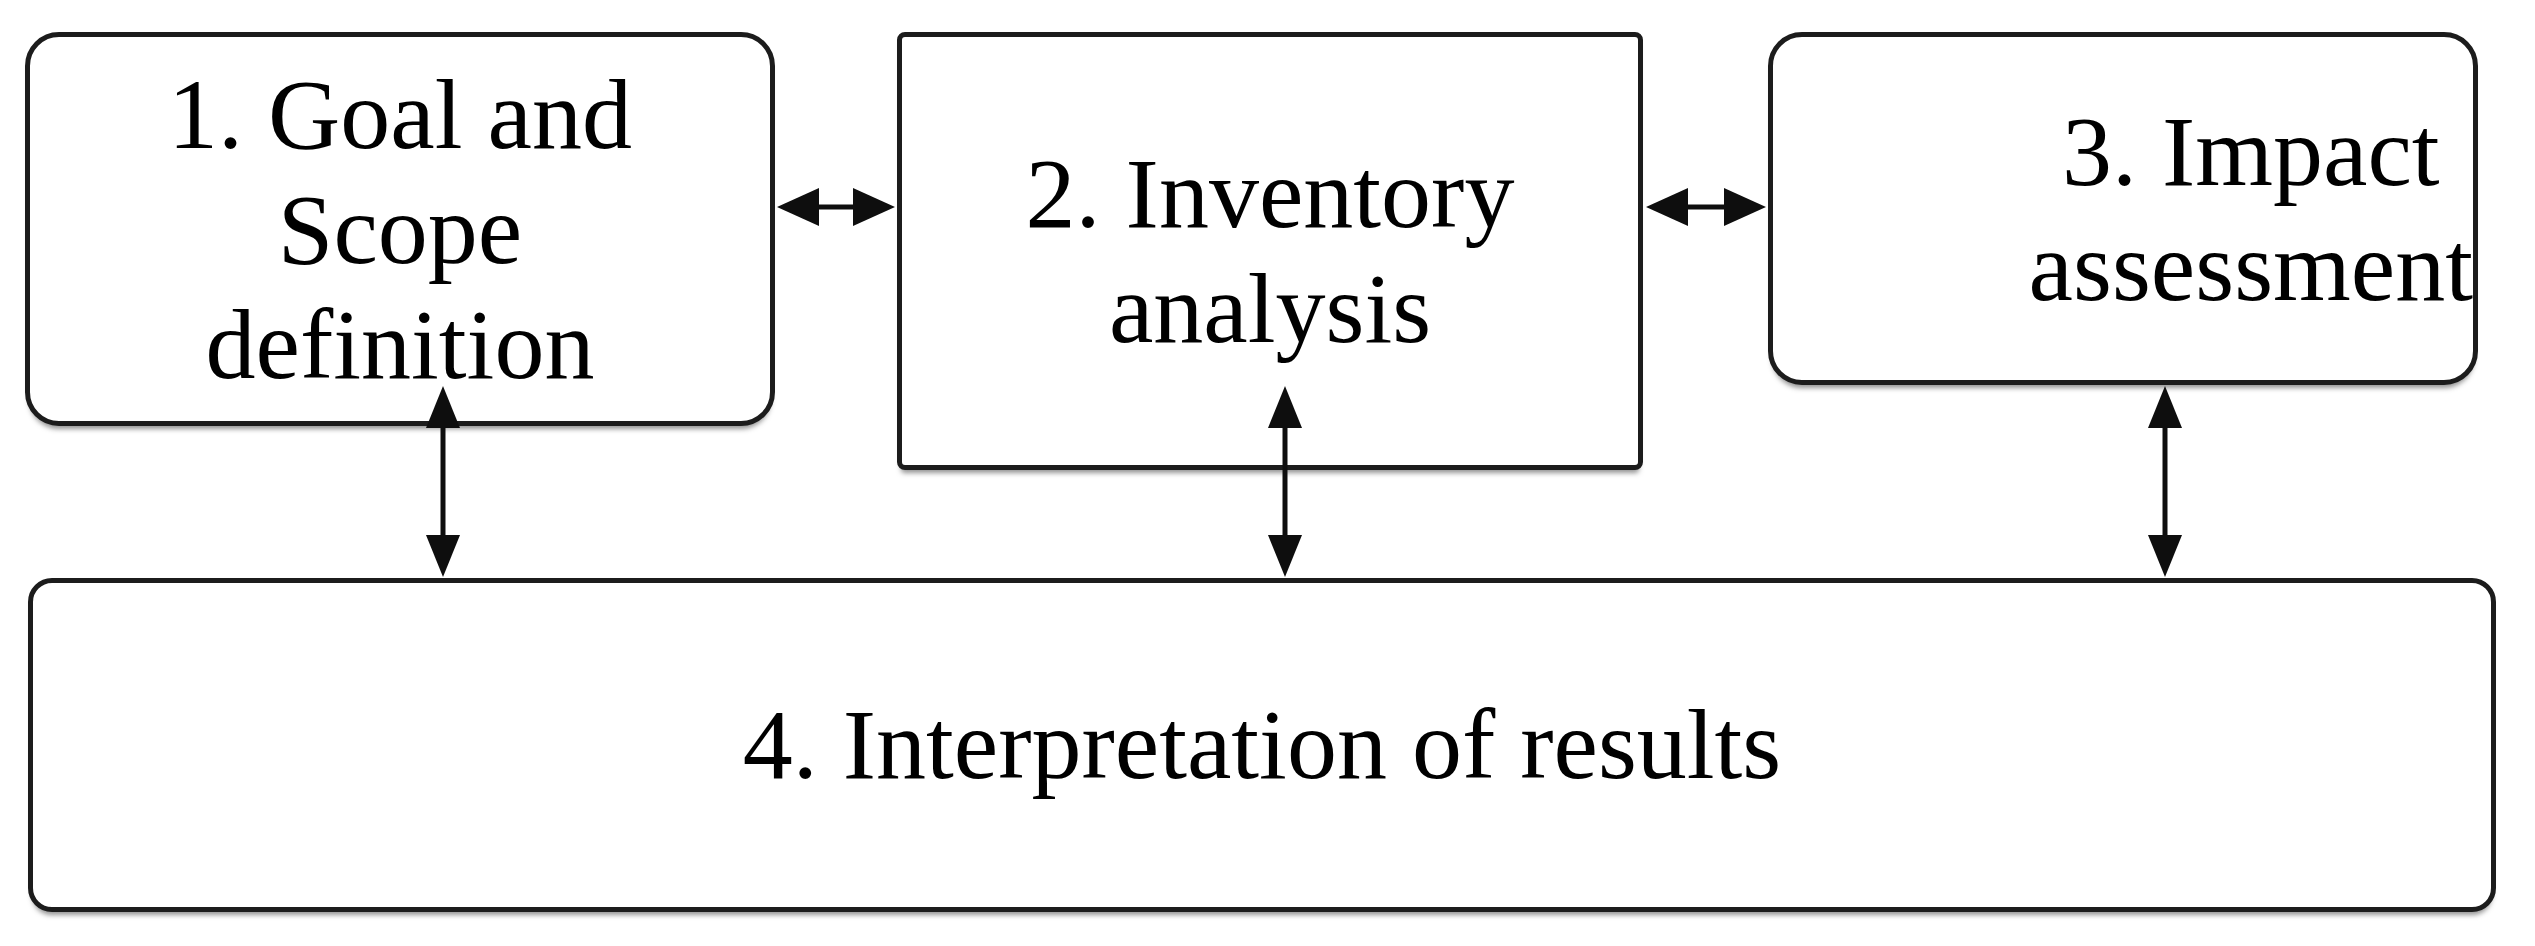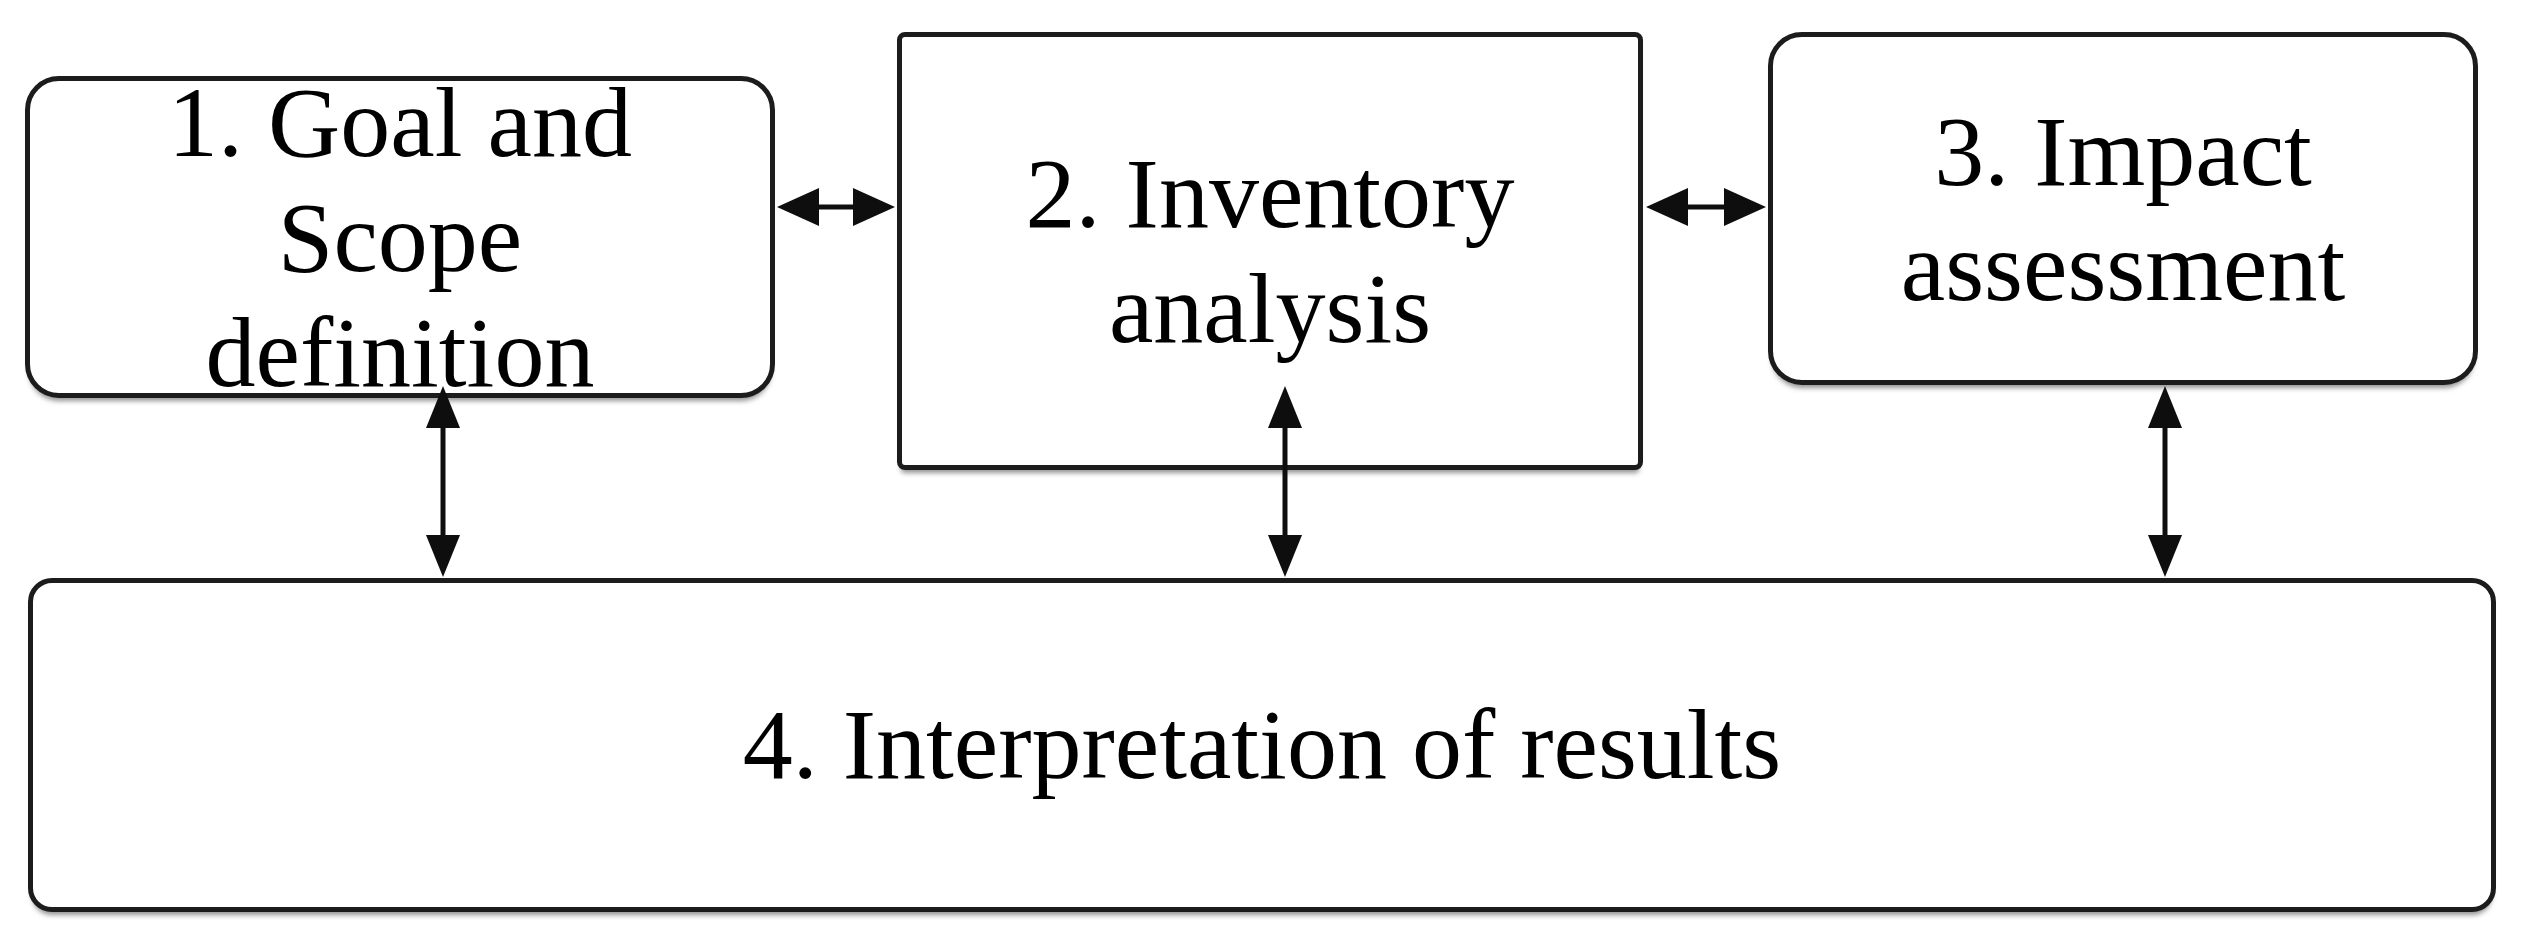--- a/index.html
+++ b/index.html
@@ -26,23 +26,23 @@
     text-align: center;
     box-shadow: 0 7px 5px -4px rgba(60,60,60,0.55);
   }
   .box .label {
     white-space: pre-line;
     color: #000000;
     font-size: 100px;
     line-height: 115px;
     letter-spacing: 0px;
   }
-  .box1 { left: 25px;   top: 32px;  width: 750px;  height: 322px; border-radius: 34px; margin-top: 44px; }
+  .box1 { left: 25px;   top: 32px;  width: 750px;  height: 394px; border-radius: 34px; }
   .box2 { left: 897px;  top: 32px;  width: 746px;  height: 438px; border-radius: 8px; }
-  .box3 { left: 1768px; top: 32px;  width: 710px;  height: 353px; border-radius: 34px; }
+  .box3 { left: 1768px; top: 32px;  width: 710px;  height: 353px; border-radius: 34px; justify-content: flex-end; }
   .box4 { left: 28px;   top: 578px; width: 2468px; height: 334px; border-radius: 24px; }
   .box4 .label { font-size: 100px; line-height: 110px; }
   svg.arrows {
     position: absolute;
     left: 0; top: 0;
     width: 2535px;
     height: 946px;
     pointer-events: none;
   }
   svg.arrows line { stroke: #0e0e0e; stroke-width: 5; }

